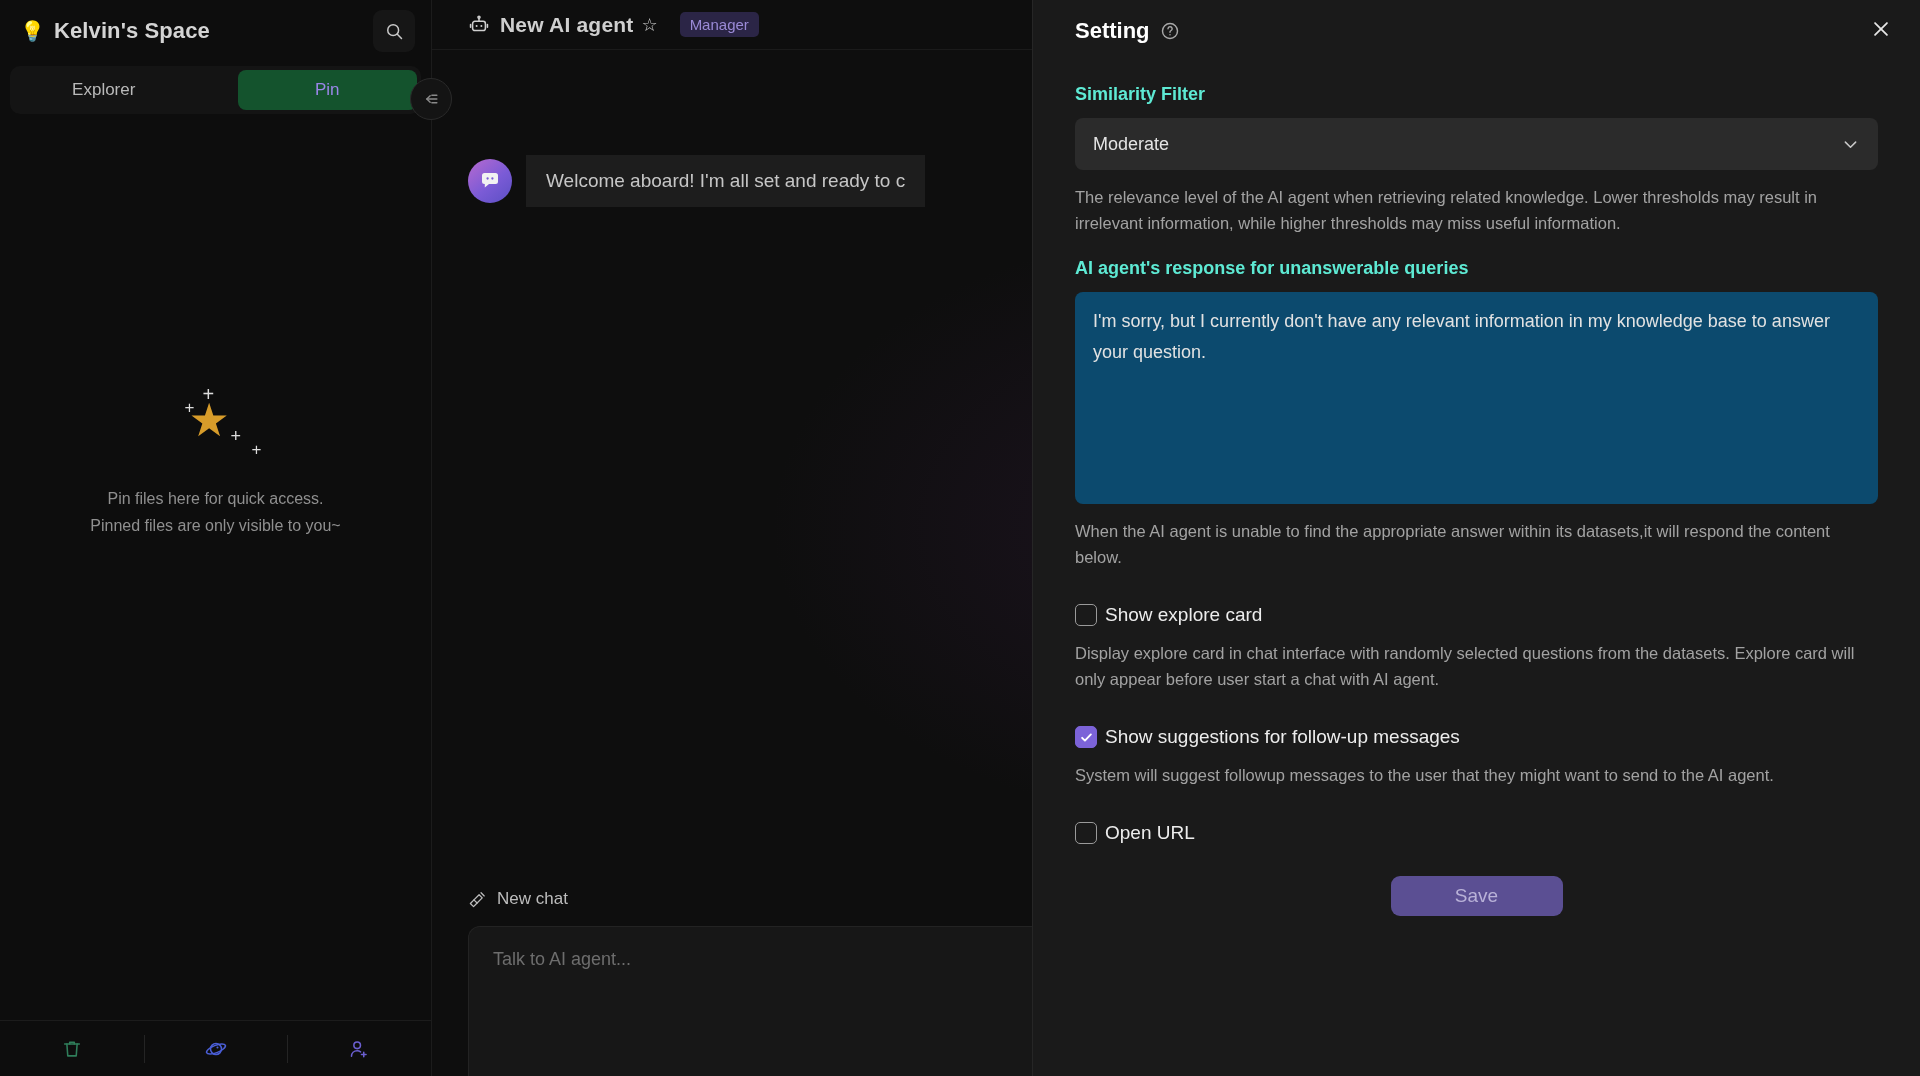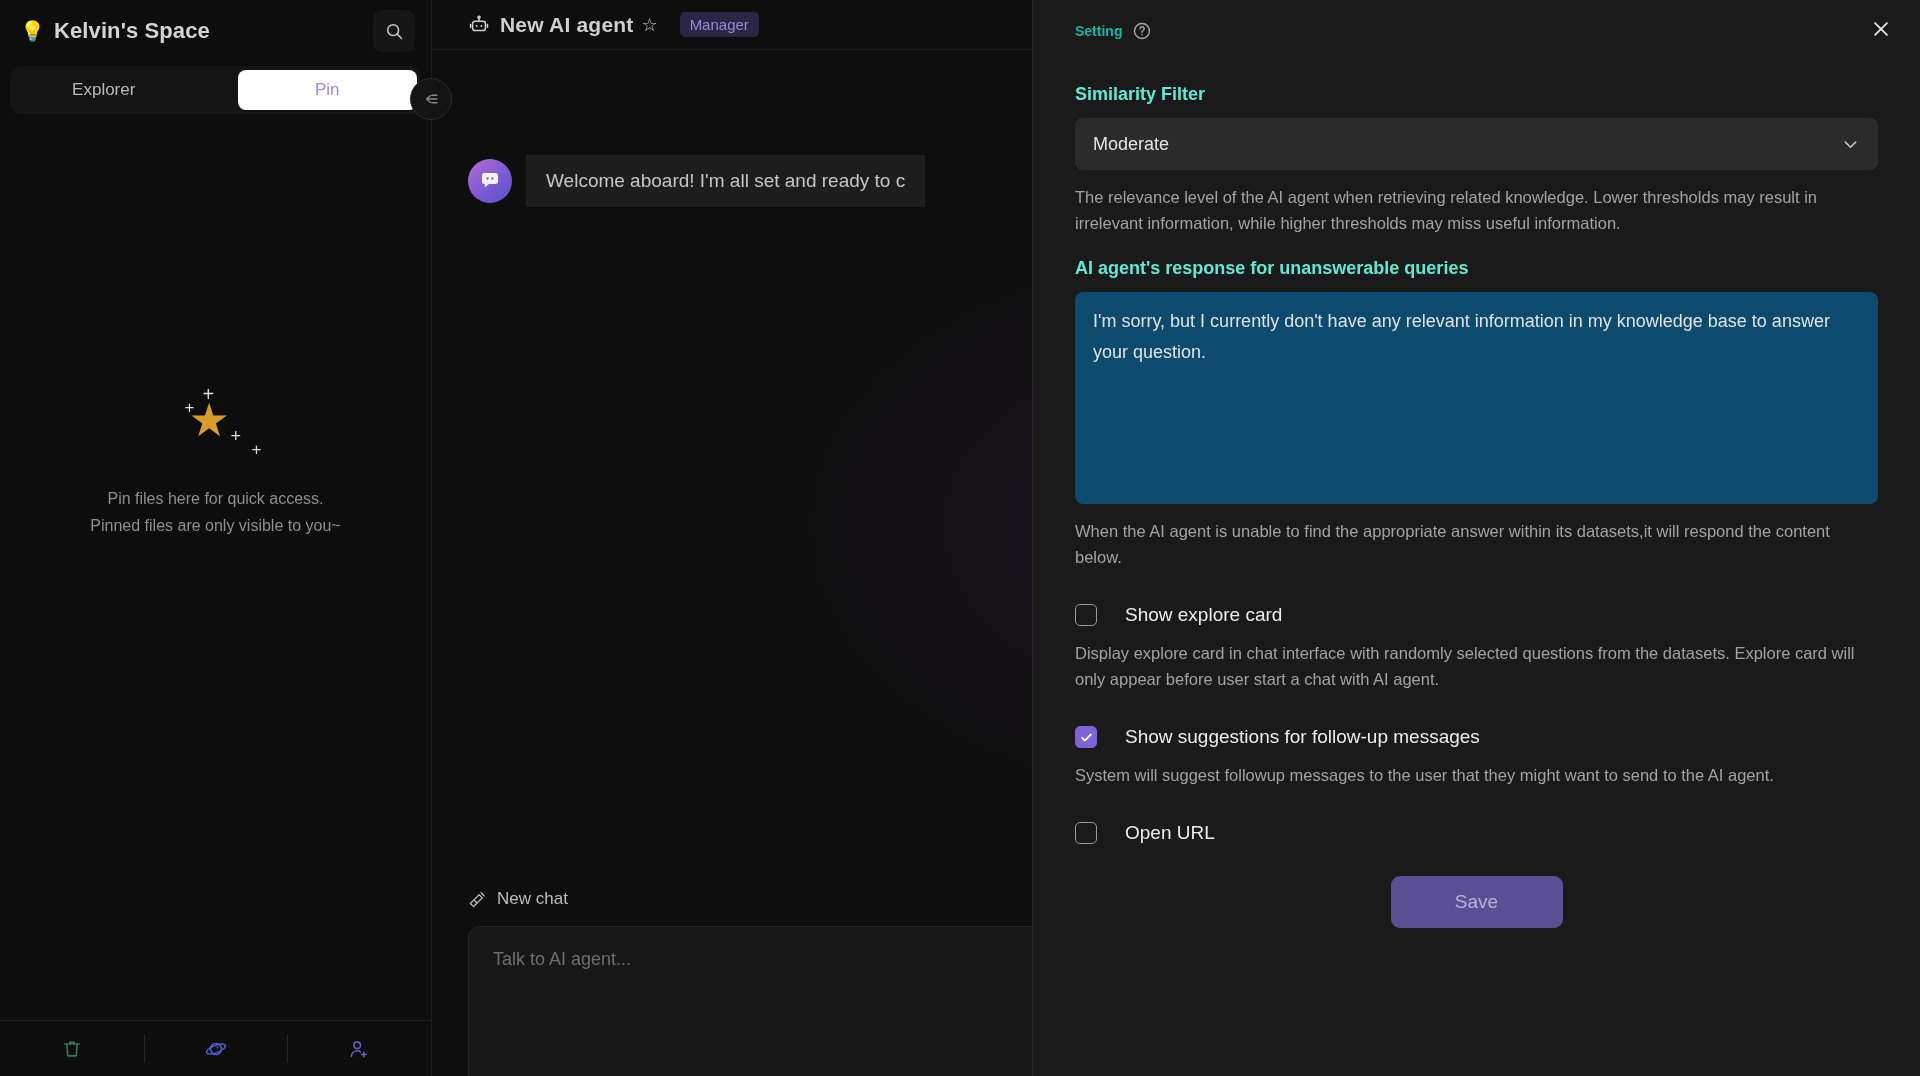--- a/index.html
+++ b/index.html
@@ -39,21 +39,21 @@
   .tabs {
     margin: 4px 10px 0 10px; height: 48px;
     background: #141414; border-radius: 10px;
     display: flex; align-items: center; padding: 4px;
   }
   .tab {
     flex: 1; height: 40px; border-radius: 8px;
     display: flex; align-items: center; justify-content: center;
     font-size: 17px; color: #b9b9b9; cursor: pointer;
   }
-  .tab.active { background: #ffffff; color: #9a86e8; margin-left: 44px; }
+  .tab.active { background: #14532d; color: #9a86e8; margin-left: 44px; }
 
   .pin-empty {
     flex: 1; display: flex; flex-direction: column;
     align-items: center; justify-content: flex-start;
     padding-top: 265px;
   }
   .star-wrap { position: relative; width: 110px; height: 80px; margin-bottom: 26px; }
   .star-glyph {
     position: absolute; left: 28px; top: 18px;
     font-size: 46px; color: #d79c2a; line-height: 1;
@@ -149,21 +149,21 @@
     position: absolute; right: 0; top: 0;
     width: 888px; height: 1076px;
     background: #1a1a1a;
     border-left: 1px solid #262626;
     padding: 0 42px;
     overflow: hidden;
   }
   .setting-head {
     height: 62px; display: flex; align-items: center; gap: 10px;
   }
-  .setting-title { font-size: 14px; font-weight: bold; color: #14b8a6; }
+  .setting-title { font-size: 22px; font-weight: bold; color: #ffffff; }
   .help-icon { width: 20px; height: 20px; color: #a9a9a9; cursor: pointer; }
   .close-icon {
     position: absolute; right: 22px; top: 12px;
     width: 34px; height: 34px; cursor: pointer;
     display: flex; align-items: center; justify-content: center;
   }
   .close-icon svg { width: 22px; height: 22px; color: #e6e6e6; }
 
   .field-label {
     font-size: 18px; font-weight: bold; color: #5eead4;
@@ -179,38 +179,38 @@
     font-size: 16.5px; color: #a2a2a2; line-height: 26px;
     margin-top: 14px;
   }
   .textarea {
     height: 212px; border-radius: 8px; background: #0c4a6e;
     padding: 14px 18px; font-size: 18px; color: #e2e2e2;
     line-height: 31px; cursor: text;
   }
 
   .check-row {
-    display: flex; align-items: center; gap: 28px;
+    display: flex; align-items: center; gap: 8px;
     margin-top: 34px; cursor: pointer;
   }
   .cb {
     width: 22px; height: 22px; border-radius: 5px;
     border: 1.6px solid #9a9a9a; background: transparent;
     flex: 0 0 22px;
   }
   .cb.checked {
     background: #7c63d8; border-color: #7c63d8;
     display: flex; align-items: center; justify-content: center;
   }
   .cb.checked svg { width: 15px; height: 15px; color: #fff; }
   .check-label { font-size: 19px; color: #ededed; }
 
   .save-wrap { display: flex; justify-content: center; margin-top: 32px; }
   .save-btn {
-    width: 172px; height: 52px; border-radius: 9px;
+    width: 172px; height: 40px; border-radius: 9px;
     background: #5b4f93; color: #b9b2d8;
     font-size: 19px; display: flex; align-items: center; justify-content: center;
     cursor: pointer; border: none; font-family: inherit;
   }
 </style>
 </head>
 <body>
 
 <div class="app">
 

